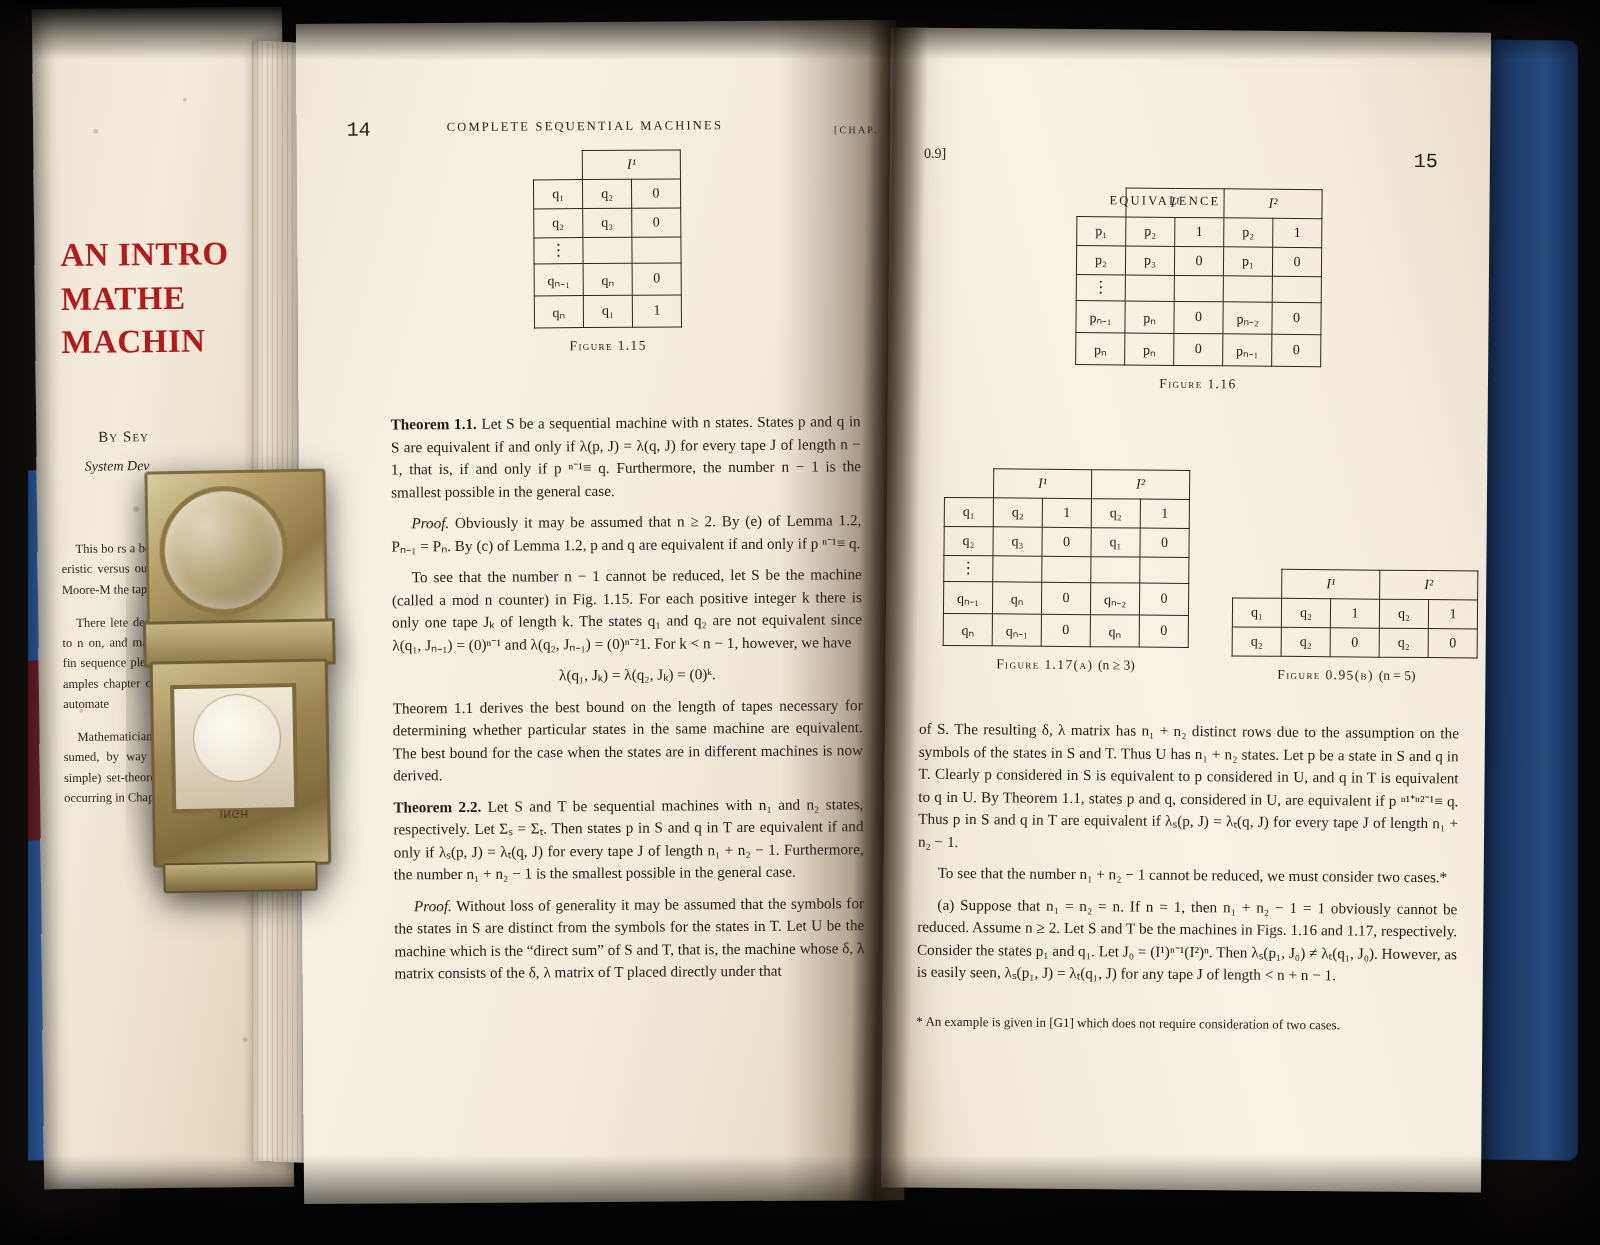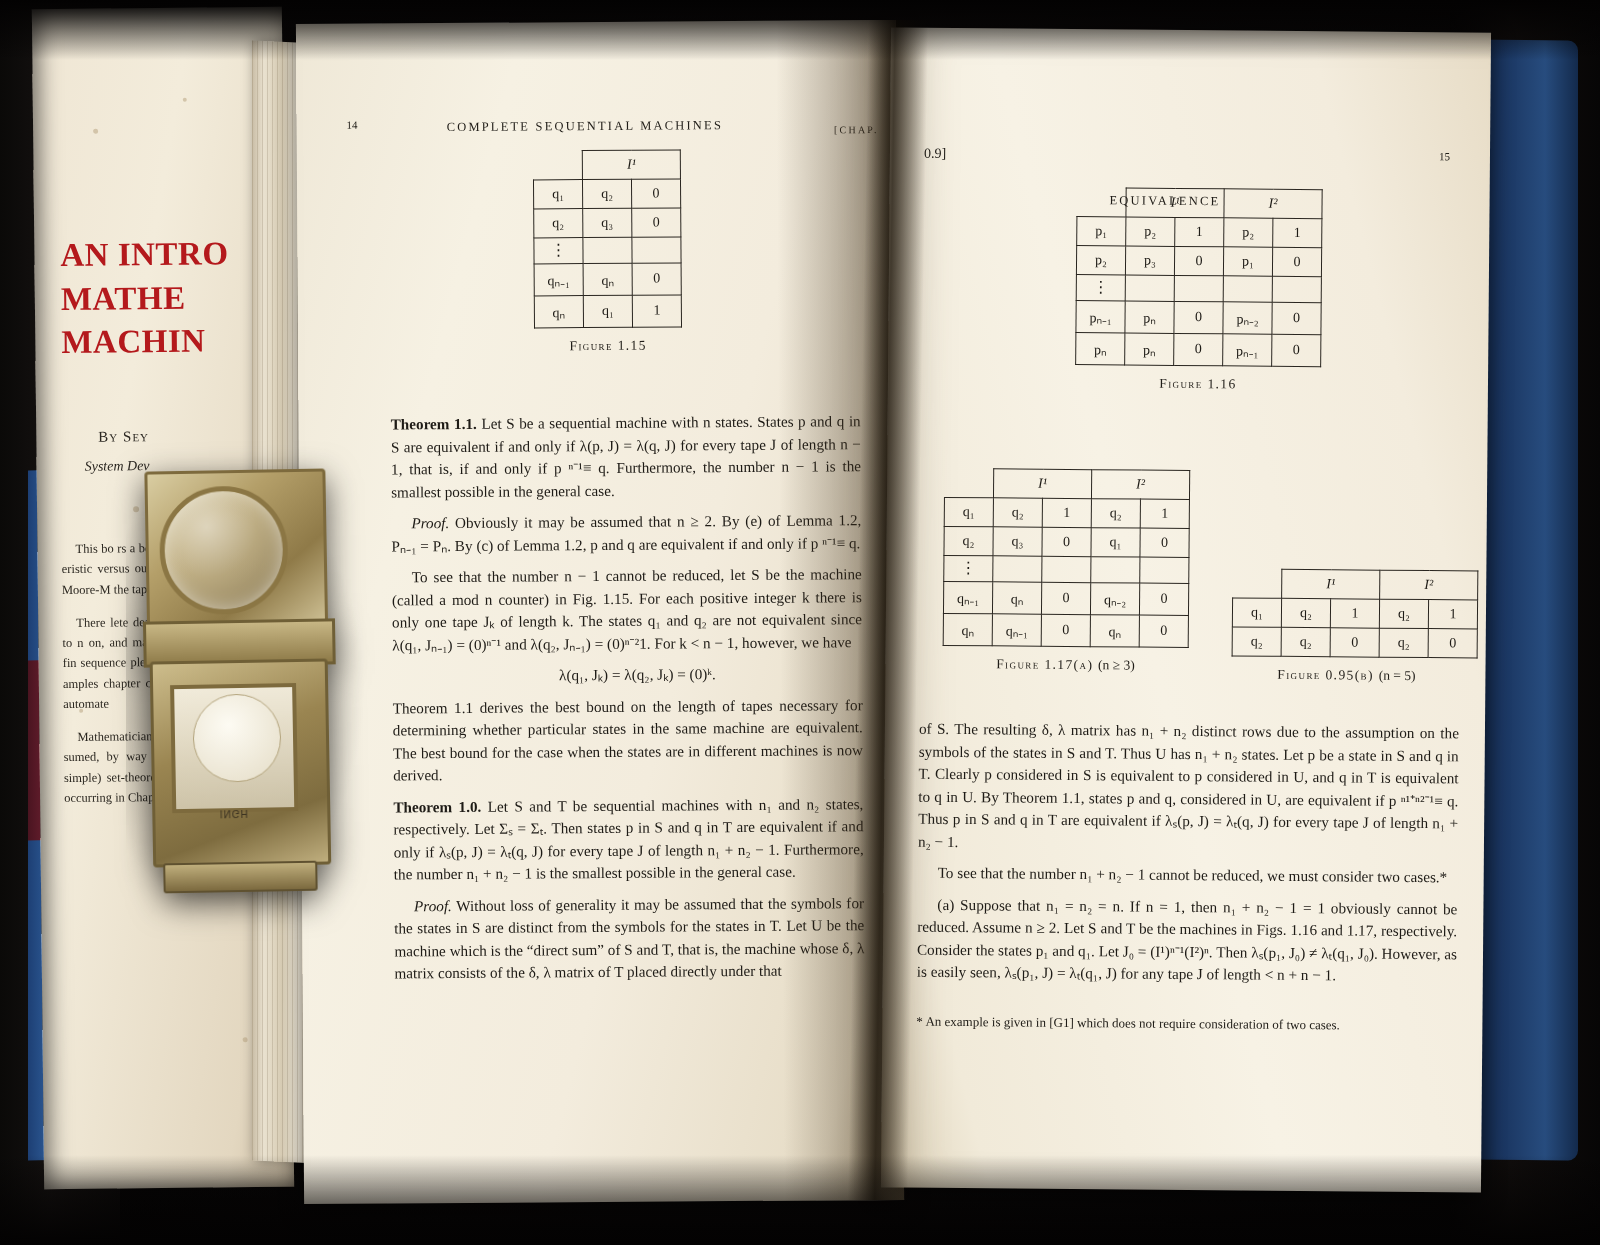--- a/index.html
+++ b/index.html
@@ -62,21 +62,21 @@
       background:linear-gradient(270deg,rgba(60,45,25,.55),rgba(60,45,25,0));}
 
   
   .page-right{position:absolute;left:886px;top:30px;width:600px;height:1160px;
       background:linear-gradient(75deg,#ddd2b8 0%,#f1ead9 12%,#f7f2e5 45%,#f3ecdd 80%,#e7dcc6 100%);
       box-shadow:inset 34px 0 46px -18px rgba(90,72,48,.5), 0 6px 22px rgba(0,0,0,.5);
       transform:rotate(0.5deg);overflow:hidden;}
 
   .col{position:absolute;color:#201d18;}
   .hdr{font-size:12.5px;letter-spacing:2.2px;font-variant:small-caps;}
-  .folio{font-size:11px;}
+  .folio{font-size:20px;font-family:Liberation Mono, monospace;}
 
   .txt{font-size:15.2px;line-height:1.48;text-align:justify;color:#1e1b16;}
   .txt p{margin:0 0 9px 0;text-indent:20px;}
   .txt p.noind{text-indent:0;}
   .ital{font-style:italic;}
   .bold{font-weight:bold;}
   .disp{text-align:center;text-indent:0;margin:14px 0 14px 0;}
 
   
   table.fig{border-collapse:collapse;margin:0 auto;font-size:14px;}
@@ -213,34 +213,34 @@
       <p class="noind">
         <span class="bold">Theorem 1.1.</span><span> Let S be a sequential machine with n states.  States p and q in S are equivalent if and only if λ(p, J) = λ(q, J) for every tape J of length n − 1, that is, if and only if p ⁿ⁻¹≡ q.  Furthermore, the number n − 1 is the smallest possible in the general case.</span>
       </p>
       <p>
         <span class="ital">Proof.</span><span> Obviously it may be assumed that n ≥ 2.  By (e) of Lemma 1.2, Pₙ₋₁ = Pₙ.  By (c) of Lemma 1.2, p and q are equivalent if and only if p ⁿ⁻¹≡ q.</span>
       </p>
       <p>To see that the number n − 1 cannot be reduced, let S be the machine (called a mod n counter) in Fig. 1.15.  For each positive integer k there is only one tape Jₖ of length k.  The states q₁ and q₂ are not equivalent since λ(q₁, Jₙ₋₁) = (0)ⁿ⁻¹ and λ(q₂, Jₙ₋₁) = (0)ⁿ⁻²1.  For k &lt; n − 1, however, we have</p>
       <p class="disp">λ(q₁, Jₖ) = λ(q₂, Jₖ) = (0)ᵏ.</p>
       <p class="noind">Theorem 1.1 derives the best bound on the length of tapes necessary for determining whether particular states in the same machine are equivalent.  The best bound for the case when the states are in different machines is now derived.</p>
       <p class="noind">
-        <span class="bold">Theorem 1.0.</span><span> Let S and T be sequential machines with n₁ and n₂ states, respectively.  Let Σₛ = Σₜ.  Then states p in S and q in T are equivalent if and only if λₛ(p, J) = λₜ(q, J) for every tape J of length n₁ + n₂ − 1.  Furthermore, the number n₁ + n₂ − 1 is the smallest possible in the general case.</span>
+        <span class="bold">Theorem 2.2.</span><span> Let S and T be sequential machines with n₁ and n₂ states, respectively.  Let Σₛ = Σₜ.  Then states p in S and q in T are equivalent if and only if λₛ(p, J) = λₜ(q, J) for every tape J of length n₁ + n₂ − 1.  Furthermore, the number n₁ + n₂ − 1 is the smallest possible in the general case.</span>
       </p>
       <p>
         <span class="ital">Proof.</span><span> Without loss of generality it may be assumed that the symbols for the states in S are distinct from the symbols for the states in T.  Let U be the machine which is the “direct sum” of S and T, that is, the machine whose δ, λ matrix consists of the δ, λ matrix of T placed directly under that</span>
       </p>
     </div>
 
     <div class="gutter"></div>
   </div>
 
   <div class="page-right">
     <div class="col hdr" style="left:34px;top:118px;letter-spacing:0;font-variant:normal;font-size:14px;">0.9]</div>
     <div class="col hdr" style="left:220px;top:120px;margin-top:44px;">EQUIVALENCE</div>
-    <div class="col folio" style="right:40px;top:118px;">15</div>
+    <div class="col folio" style="right:52px;top:118px;">15</div>
 
     <div style="position:absolute;left:180px;top:158px;width:260px;">
       <table class="fig">
         <tbody>
             <tr>
           <td class="noborder"></td>
           <td colspan="2" class="hdrcell">I¹</td>
           <td colspan="2" class="hdrcell">I²</td>
         </tr>
         <tr>

